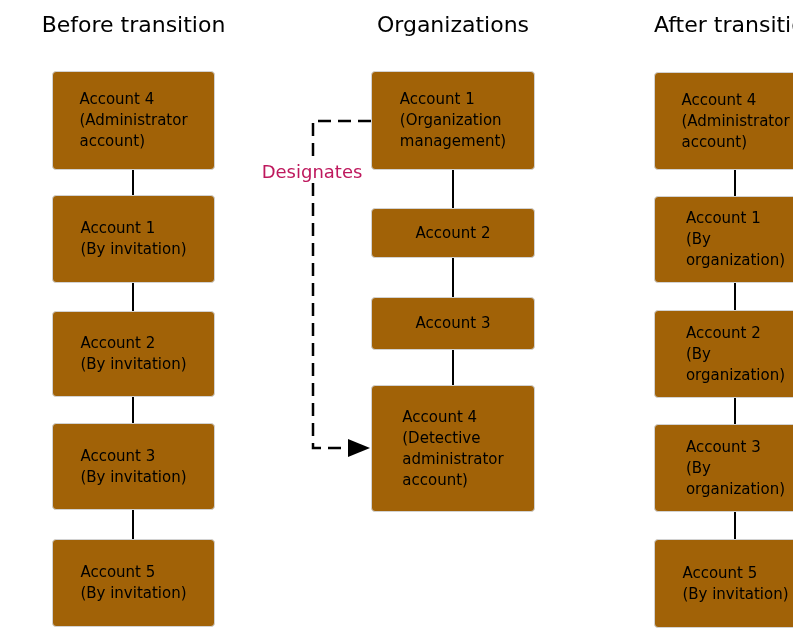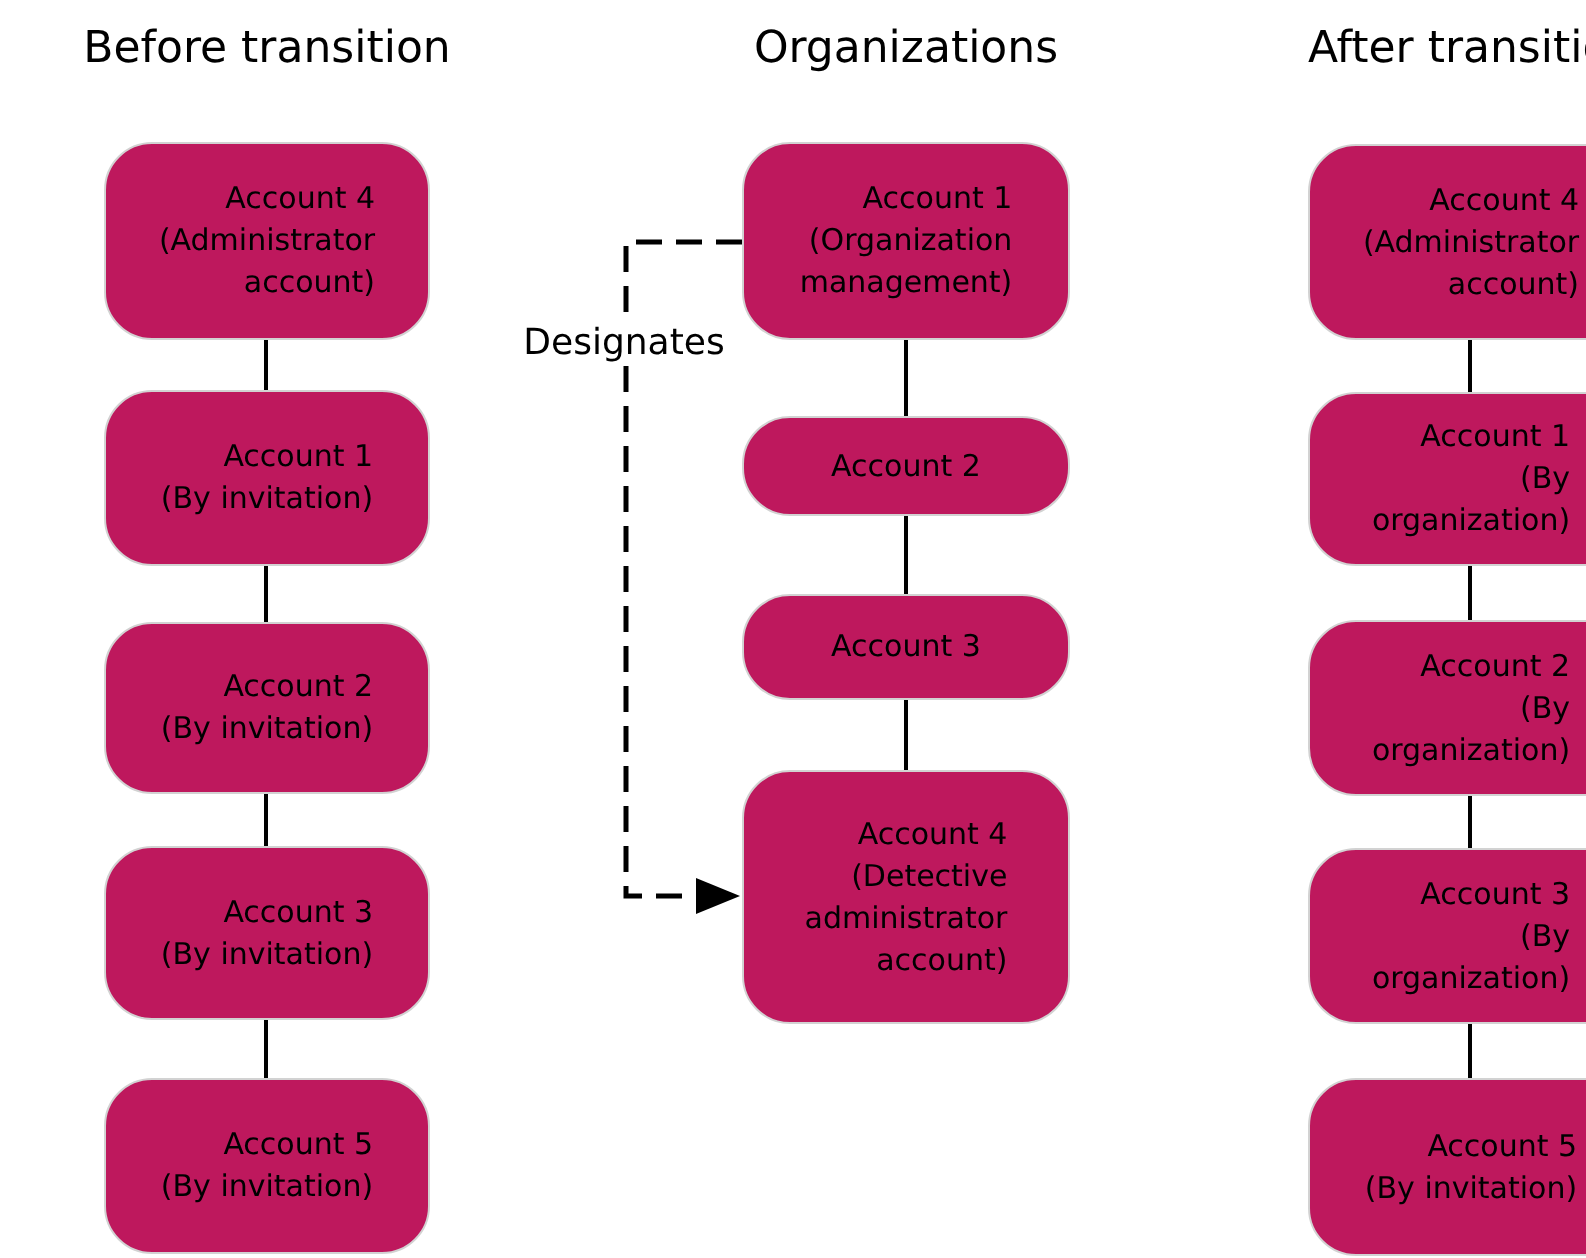--- a/index.html
+++ b/index.html
@@ -20,28 +20,28 @@
     position: absolute;
     top: 12px;
     text-align: center;
     font-size: 22px;
     line-height: 26px;
     color: #000000;
     white-space: nowrap;
   }
   .acct-box {
     position: absolute;
-    background: #be185d;
+    background: #a16207;
     border: 1px solid #d2d2d2;
-    border-radius: 24px;
+    border-radius: 4px;
     box-sizing: border-box;
     display: flex;
     align-items: center;
     justify-content: center;
-    text-align: right;
+    text-align: left;
   }
   .acct-label {
     font-size: 15px;
     line-height: 21px;
     color: #000000;
     white-space: pre-line;
   }
   .connector {
     position: absolute;
     width: 2px;
@@ -53,21 +53,21 @@
     top: 0;
     pointer-events: none;
   }
   .designates-label {
     position: absolute;
     left: 277px;
     top: 161px;
     transform: translateX(-50%);
     font-size: 18px;
     line-height: 22px;
-    color: #000000;
+    color: #be185d;
     background: #ffffff;
     padding: 0 3px;
     white-space: nowrap;
   }
 </style>
 </head>
 <body>
 
 <div class="canvas">
 

